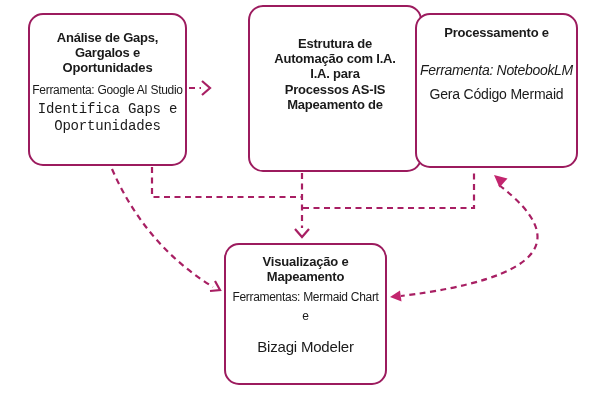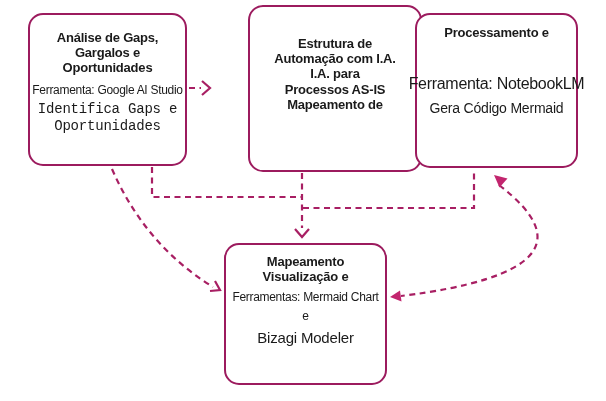--- a/index.html
+++ b/index.html
@@ -18,26 +18,26 @@
   .tl{display:block;white-space:nowrap;}
   .tool{font-size:12px;line-height:1.1;letter-spacing:-0.3px;white-space:nowrap;}
   .desc{font-size:14px;line-height:1.25;letter-spacing:-0.2px;}
   .conj{font-size:12px;line-height:1.1;}
   
   #box-gaps{left:28px;top:13px;width:159px;height:153px;padding-top:15px;}
   #box-gaps .tool{margin-top:8px;}
   #box-gaps .desc{margin-top:4px;font-family:Liberation Mono, monospace;}
   #box-estrutura{left:213px;top:5px;width:174px;height:167px;padding-top:29px;margin-left:35px;}
   #box-processamento{left:415px;top:13px;width:163px;height:155px;padding-top:10px;}
-  #box-processamento .tool{margin-top:35px;font-size:16px;}
+  #box-processamento .tool{margin-top:23px;font-size:14px;font-style:italic;}
   #box-processamento .desc{margin-top:7px;}
   #box-visualizacao{left:224px;top:243px;width:163px;height:142px;padding-top:9px;}
   #box-visualizacao .tool{margin-top:7px;}
   #box-visualizacao .conj{margin-top:5px;}
-  #box-visualizacao .desc{margin-top:6px;font-size:15px;}
+  #box-visualizacao .desc{margin-top:15px;font-size:15px;}
   .dash{stroke:#A81F63;stroke-width:2.2;fill:none;stroke-dasharray:6 4.5;}
   .solidline{stroke:#A81F63;stroke-width:2.2;fill:none;}
   .tri{fill:#C2256E;stroke:none;}
 </style>
 </head>
 <body>
 
 <div class="canvas">
 
   <svg class="connector-layer" width="606" height="401" viewBox="0 0 606 401" xmlns="http://www.w3.org/2000/svg">
@@ -103,21 +103,21 @@
   <div class="box" id="box-processamento">
     <div class="title">
       <span class="tl">Processamento e</span>
     </div>
     <div class="tool">Ferramenta: NotebookLM</div>
     <div class="desc">Gera Código Mermaid</div>
   </div>
 
   <div class="box" id="box-visualizacao">
     <div class="title">
+      <span class="tl">Visualização e</span>
       <span class="tl">Mapeamento</span>
-      <span class="tl">Visualização e</span>
     </div>
     <div class="tool">Ferramentas: Mermaid Chart</div>
     <div class="conj">e</div>
     <div class="desc">Bizagi Modeler</div>
   </div>
 
 </div>
 
 </body></html>

